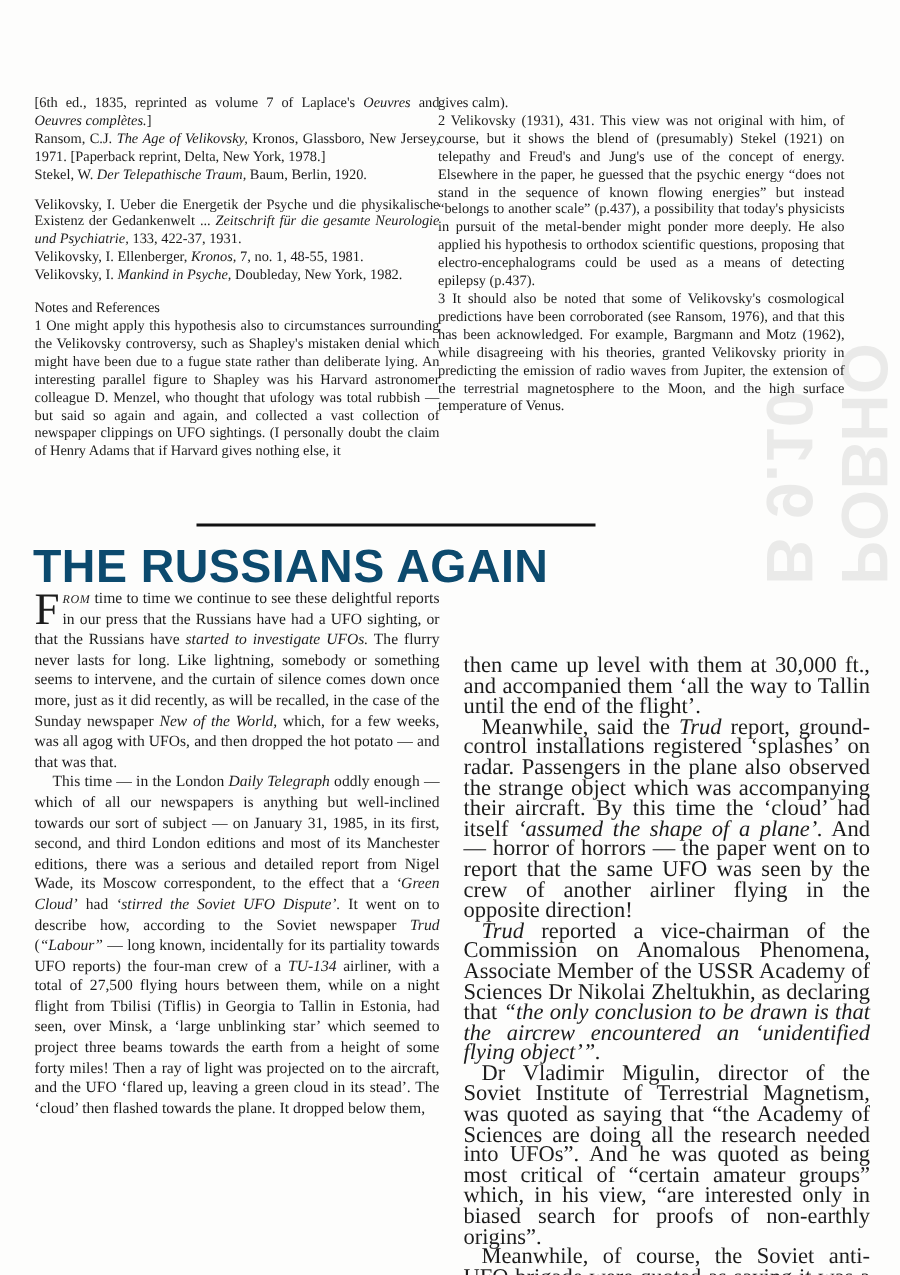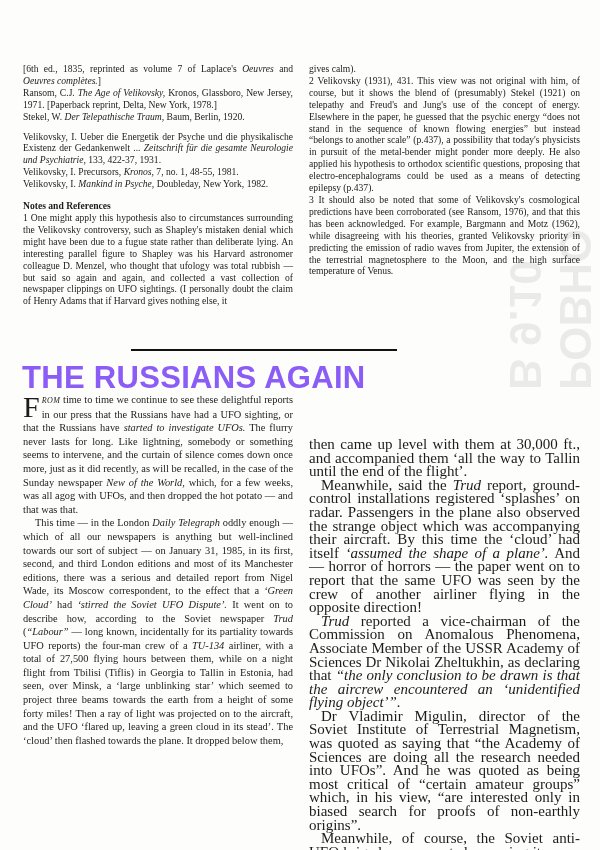--- a/index.html
+++ b/index.html
@@ -3,32 +3,32 @@
 <meta charset="utf-8">
 <style>
   html, body { margin: 0; padding: 0; }
   body {
     width: 600px; height: 850px; background: #fdfdfc; position: relative; overflow: hidden;
     font-family: "Liberation Serif", "DejaVu Serif", serif; color: #1c1c1c;
   }
   .page { position: absolute; left: 0; top: 0; width: 600px; height: 850px; }
   .col { position: absolute; font-size: 9.6px; line-height: 11.9px; text-align: justify; hyphens: auto; }
   .col-left-top { left: 23px; top: 63px; width: 270px; }
-  .col-right-top { left: 309px; top: 63px; width: 271px; }
+  .col-right-top { left: 292px; top: 63px; width: 271px; }
   .col-left-bot { left: 23px; top: 393px; width: 270px; font-size: 10.4px; line-height: 13.6px; }
   .col-right-bot { left: 309px; top: 426px; width: 271px; font-size: 15px; line-height: 13.6px; margin-top: 12px; }
   p { margin: 0; }
   .gap { height: 8px; }
   .indent { text-indent: 12px; }
   i { }
-  .notes-title { font-weight: bold; margin-top: 2px; }
+  .notes-title { font-weight: normal; margin-top: 2px; }
   .rule { position: absolute; left: 131px; top: 349px; width: 266px; height: 2px; background: #111; }
   .headline {
     position: absolute; left: 22px; top: 360px; font-family: "Liberation Sans", "DejaVu Sans", sans-serif;
-    font-weight: bold; font-size: 31px; letter-spacing: 0.3px; color: #8b5cf6; white-space: nowrap;
+    font-weight: bold; font-size: 31px; letter-spacing: 0.3px; color: #0c4a6e; white-space: nowrap;
   }
   .dropcap { float: left; font-size: 30px; line-height: 24px; margin: 2px 2px 0 0; }
   .smallcaps { font-size: 8px; letter-spacing: 0.4px; font-style: italic; }
   .ghost {
     position: absolute; left: 450px; top: 240px; width: 150px; height: 150px; opacity: 0.07;
     font-family: "Liberation Sans", sans-serif; font-weight: bold; font-size: 44px; color: #000;
     transform: rotate(-90deg) scaleY(-1); pointer-events: none;
   }
 </style>
 </head>
@@ -37,21 +37,21 @@
 <div class="page">
 
   <div class="ghost">POBHO B 9.10</div>
 
   <div class="col col-left-top">
     <p><span>[6th ed., 1835, reprinted as volume 7 of Laplace's </span><i>Oeuvres</i><span> and </span><i>Oeuvres complètes.</i><span>]</span></p>
     <p><span>Ransom, C.J. </span><i>The Age of Velikovsky,</i><span> Kronos, Glassboro, New Jersey, 1971. [Paperback reprint, Delta, New York, 1978.]</span></p>
     <p><span>Stekel, W. </span><i>Der Telepathische Traum,</i><span> Baum, Berlin, 1920.</span></p>
     <div class="gap"></div>
     <p><span>Velikovsky, I. Ueber die Energetik der Psyche und die physikalische Existenz der Gedankenwelt ... </span><i>Zeitschrift für die gesamte Neurologie und Psychiatrie,</i><span> 133, 422-37, 1931.</span></p>
-    <p><span>Velikovsky, I. Precursors, </span><i>Kronos,</i><span> 7, no. 1, 48-55, 1981.</span></p>
+    <p><span>Velikovsky, I. Ellenberger, </span><i>Kronos,</i><span> 7, no. 1, 48-55, 1981.</span></p>
     <p><span>Velikovsky, I. </span><i>Mankind in Psyche,</i><span> Doubleday, New York, 1982.</span></p>
     <div class="gap"></div>
     <p class="notes-title">Notes and References</p>
     <p>1 One might apply this hypothesis also to circumstances surrounding the Velikovsky controversy, such as Shapley's mistaken denial which might have been due to a fugue state rather than deliberate lying. An interesting parallel figure to Shapley was his Harvard astronomer colleague D. Menzel, who thought that ufology was total rubbish — but said so again and again, and collected a vast collection of newspaper clippings on UFO sightings. (I personally doubt the claim of Henry Adams that if Harvard gives nothing else, it</p>
   </div>
 
   <div class="col col-right-top">
     <p>gives calm).</p>
     <p>2 Velikovsky (1931), 431. This view was not original with him, of course, but it shows the blend of (presumably) Stekel (1921) on telepathy and Freud's and Jung's use of the concept of energy. Elsewhere in the paper, he guessed that the psychic energy “does not stand in the sequence of known flowing energies” but instead “belongs to another scale” (p.437), a possibility that today's physicists in pursuit of the metal-bender might ponder more deeply. He also applied his hypothesis to orthodox scientific questions, proposing that electro-encephalograms could be used as a means of detecting epilepsy (p.437).</p>
     <p>3 It should also be noted that some of Velikovsky's cosmological predictions have been corroborated (see Ransom, 1976), and that this has been acknowledged. For example, Bargmann and Motz (1962), while disagreeing with his theories, granted Velikovsky priority in predicting the emission of radio waves from Jupiter, the extension of the terrestrial magnetosphere to the Moon, and the high surface temperature of Venus.</p>

